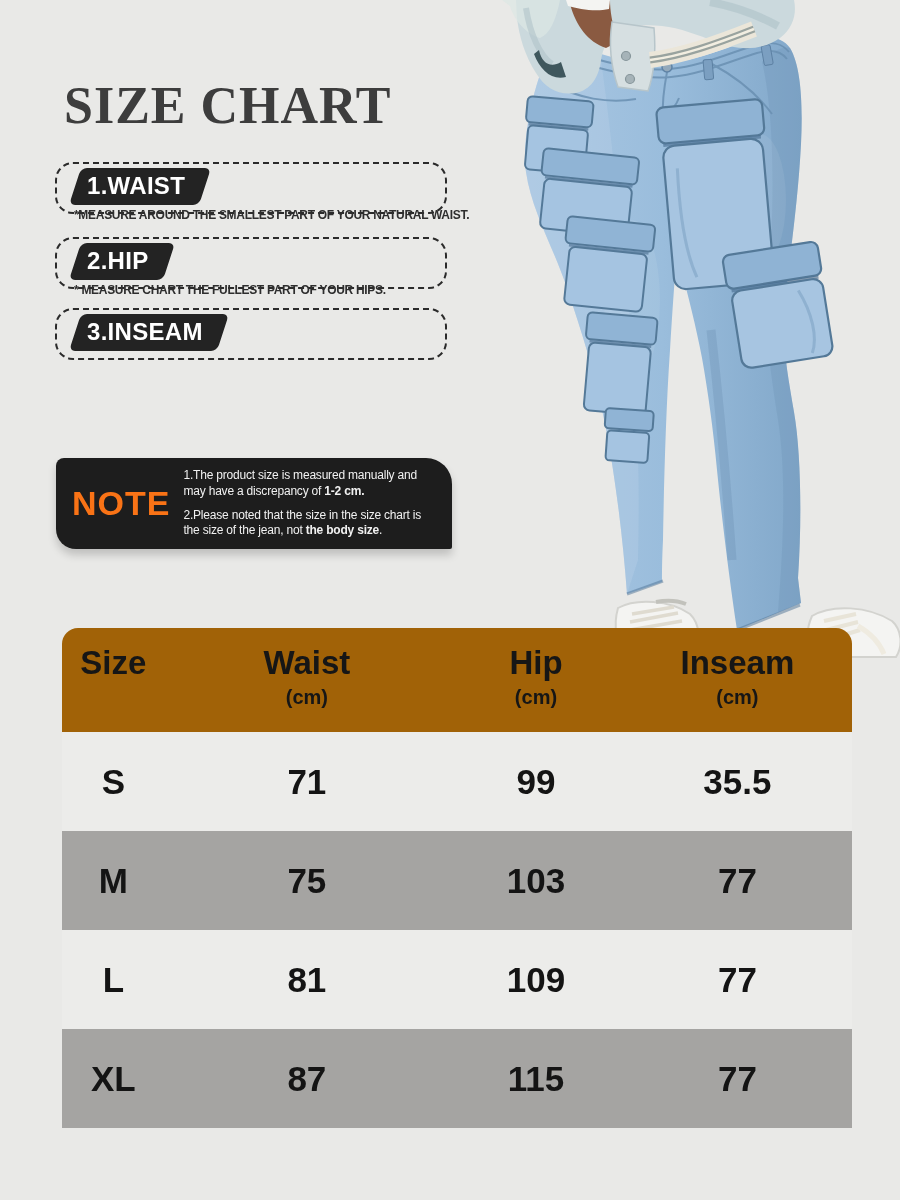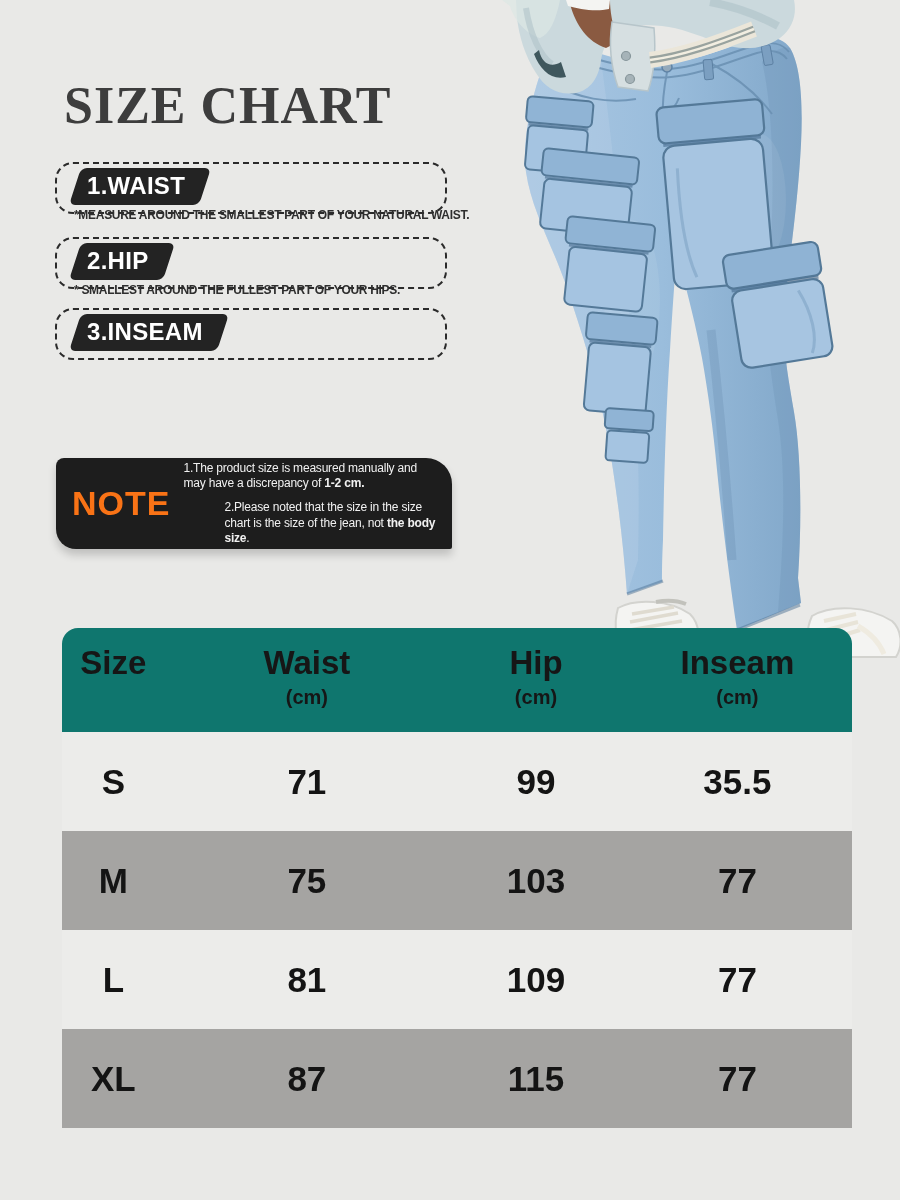--- a/index.html
+++ b/index.html
@@ -37,26 +37,26 @@
 
   .note{
     position:absolute;left:56px;top:458px;width:396px;height:91px;z-index:2;
     background:#1d1d1d;border-radius:8px 26px 2px 20px;
     box-shadow:0 6px 8px rgba(0,0,0,.18);
     display:flex;align-items:center;box-sizing:border-box;padding:8px 14px 8px 16px;
   }
   .note-label{color:#f97316;font-size:34px;font-weight:bold;letter-spacing:1px;margin-right:13px;flex:0 0 auto;}
   .note-text{flex:1;color:#f1f1f1;font-size:12px;line-height:1.28;letter-spacing:-.2px;}
   .note-text p{margin:0 0 9px 0;}
-  .note-text p:last-child{margin-bottom:0;margin-left:41px;}
+  .note-text p:last-child{margin-bottom:0;}
   .note-text b{font-weight:bold;text-align:center;}
 
   .size-table{position:absolute;left:62px;top:628px;width:790px;z-index:3;}
   .thead{
-    height:104px;background:#0f766e;border-radius:16px 16px 0 0;
+    height:104px;background:#a16207;border-radius:16px 16px 0 0;
     display:grid;grid-template-columns:13% 36% 22% 29%;
   }
   .th{display:flex;flex-direction:column;align-items:center;padding-top:17px;}
   .th .lbl{font-size:33px;font-weight:bold;color:#161616;line-height:1.1;}
   .th .unit{font-size:20px;font-weight:bold;color:#161616;margin-top:5px;}
   .trow{
     height:99px;display:grid;grid-template-columns:13% 36% 22% 29%;align-items:center;
   }
   .trow.light{background:#ececea;}
   .trow.dark{background:#a5a4a2;}
@@ -202,21 +202,21 @@
   <div class="tag">
     <span>1.WAIST</span>
   </div>
   <p>*MEASURE AROUND THE SMALLEST PART OF YOUR NATURAL WAIST.</p>
 </div>
 
 <div class="instr i1">
   <div class="tag">
     <span>2.HIP</span>
   </div>
-  <p>* SMALLEST AROUND THE FULLEST PART OF YOUR HIPS.</p>
+  <p>* MEASURE CHART THE FULLEST PART OF YOUR HIPS.</p>
 </div>
 
 <div class="instr i2">
   <div class="tag">
     <span>3.INSEAM</span>
   </div>
 </div>
 
 <div class="note">
   <div class="note-label">NOTE</div>

